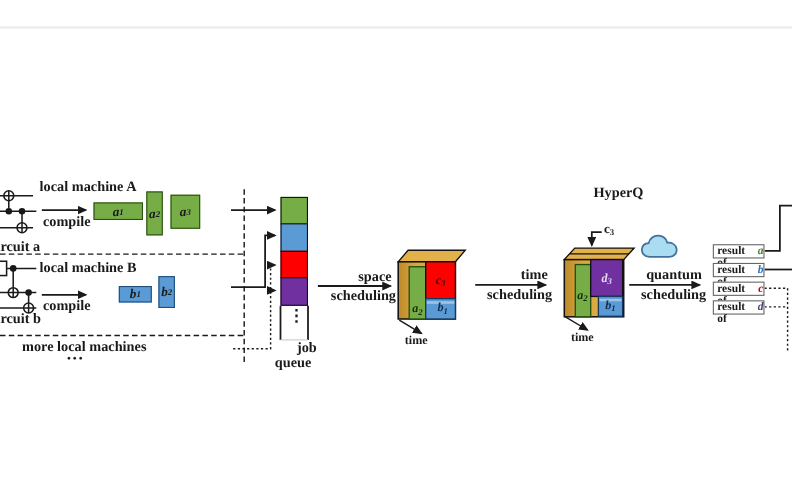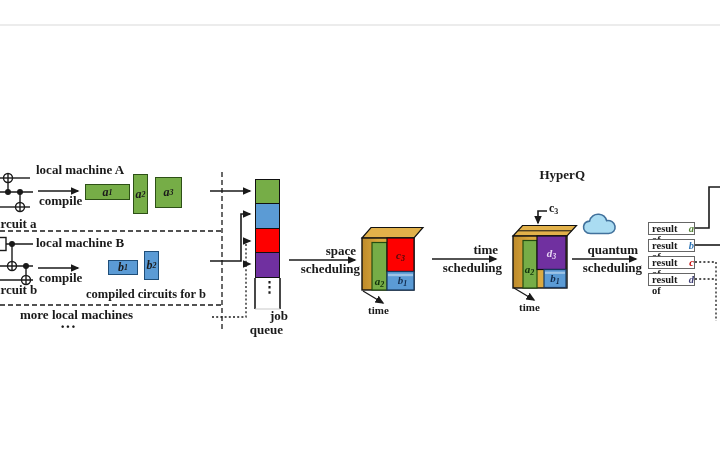--- a/index.html
+++ b/index.html
@@ -139,21 +139,20 @@
       <sub>2</sub>
     </div>
 <div class="jobbox grn" style="left:155px;top:153px;width:27px;height:31px">
       <i>a</i>
       <sub>3</sub>
     </div>
 
 <div class="lbl" style="left:36px;top:212px">local machine B</div>
 <div class="lbl" style="left:39px;top:247px">compile</div>
 <div class="lbl it" style="left:-9px;top:259px">circuit b</div>
-<div class="lbl" style="left:86px;top:264px;font-size:12.5px">compiled circuits for b</div>
 
 <div class="jobbox blu" style="left:108px;top:236px;width:30px;height:15px">
       <i>b</i>
       <sub>1</sub>
     </div>
 <div class="jobbox blu" style="left:144px;top:227px;width:15px;height:29px">
       <i>b</i>
       <sub>2</sub>
     </div>
 

